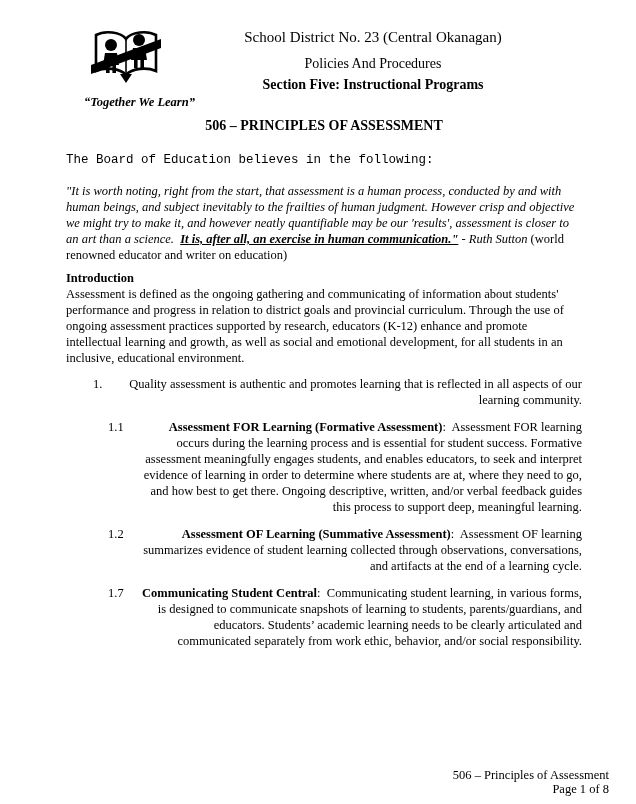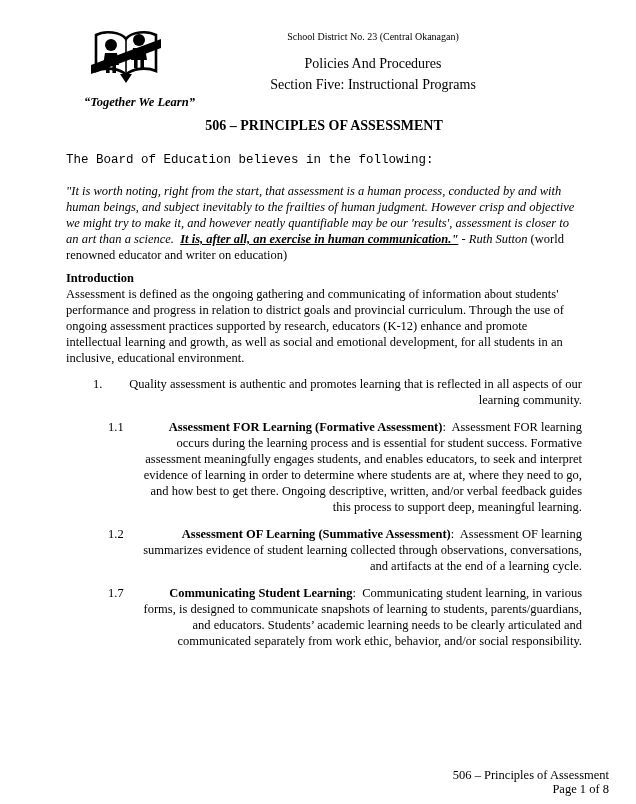--- a/index.html
+++ b/index.html
@@ -8,23 +8,23 @@
     width:636px; height:804px; margin:0 auto; background:#ffffff;
     font-family:"Liberation Serif","DejaVu Serif",serif;
     font-size:12.5px; line-height:16px; color:#000;
     position:relative; overflow:hidden;
   }
   .header { display:flex; padding:26px 54px 0 84px; }
   .logo-col { width:106px; flex:none; }
   .logo-svg { display:block; width:72px; height:62px; margin:2px 0 0 6px; }
   .logo-caption { font-weight:bold; font-style:italic; font-size:12.5px; line-height:15px; margin-top:5px; white-space:nowrap; }
   .head-text { flex:1; text-align:center; padding-top:3px; padding-right:26px; }
-  .district { font-size:10px; line-height:16px; margin-bottom:11px; }
+  .district { font-size:15px; line-height:16px; margin-bottom:11px; }
   .proc { font-size:14px; line-height:15px; margin-bottom:5px; }
-  .section { font-size:14px; line-height:17px; font-weight:normal; }
+  .section { font-size:14px; line-height:17px; font-weight:bold; }
   .doc-title { text-align:center; font-weight:bold; font-size:14px; line-height:16px; margin:8px 54px 0 66px; }
   .body { padding:0 54px 0 66px; }
   .body p, .body .txt { white-space:pre-wrap; }
   .lead { margin-top:18px;font-family:Liberation Mono, monospace; }
   .quote { margin-top:15px; }
   .quote .it { font-style:italic; }
   .quote .bld { font-style:italic; font-weight:bold;text-decoration:underline; }
   .sec-head { margin-top:7px; font-weight:bold; }
   .item { display:flex; margin-top:10px; }
   .item .num { flex:none; margin-left:27px; width:15px; }
@@ -86,21 +86,21 @@
       <span class="txt"><span class="ttl">Assessment FOR Learning (Formative Assessment)</span><span>:  Assessment FOR learning occurs </span><span class="b2">during</span><span> the learning process and is essential for student success. Formative assessment meaningfully engages students, and enables educators, to seek and interpret evidence of learning in order to determine where students are at, where they need to go, and how best to get there. Ongoing descriptive, written, and/or verbal feedback guides this process to support deep, meaningful learning.</span></span>
     </div>
 
     <div class="item sub">
       <span class="num">1.2</span>
       <span class="txt"><span class="ttl">Assessment OF Learning (Summative Assessment)</span><span>:  Assessment OF learning summarizes evidence of student learning collected through observations, conversations, and artifacts at the end of a learning cycle.</span></span>
     </div>
 
     <div class="item sub">
       <span class="num">1.7</span>
-      <span class="txt"><span class="ttl">Communicating Student Learning</span><span>:  Communicating student learning, in various forms, is designed to communicate snapshots of learning to students, parents/guardians, and educators. Students’ academic learning needs to be clearly articulated and communicated separately from work ethic, behavior, and/or social responsibility.</span></span>
+      <span class="txt"><span class="ttl">Communicating Student Central</span><span>:  Communicating student learning, in various forms, is designed to communicate snapshots of learning to students, parents/guardians, and educators. Students’ academic learning needs to be clearly articulated and communicated separately from work ethic, behavior, and/or social responsibility.</span></span>
     </div>
 
   </div>
 
   <div class="footer">
     <div>506 – Principles of Assessment</div>
     <div>Page 1 of 8</div>
   </div>
 
 </div>

